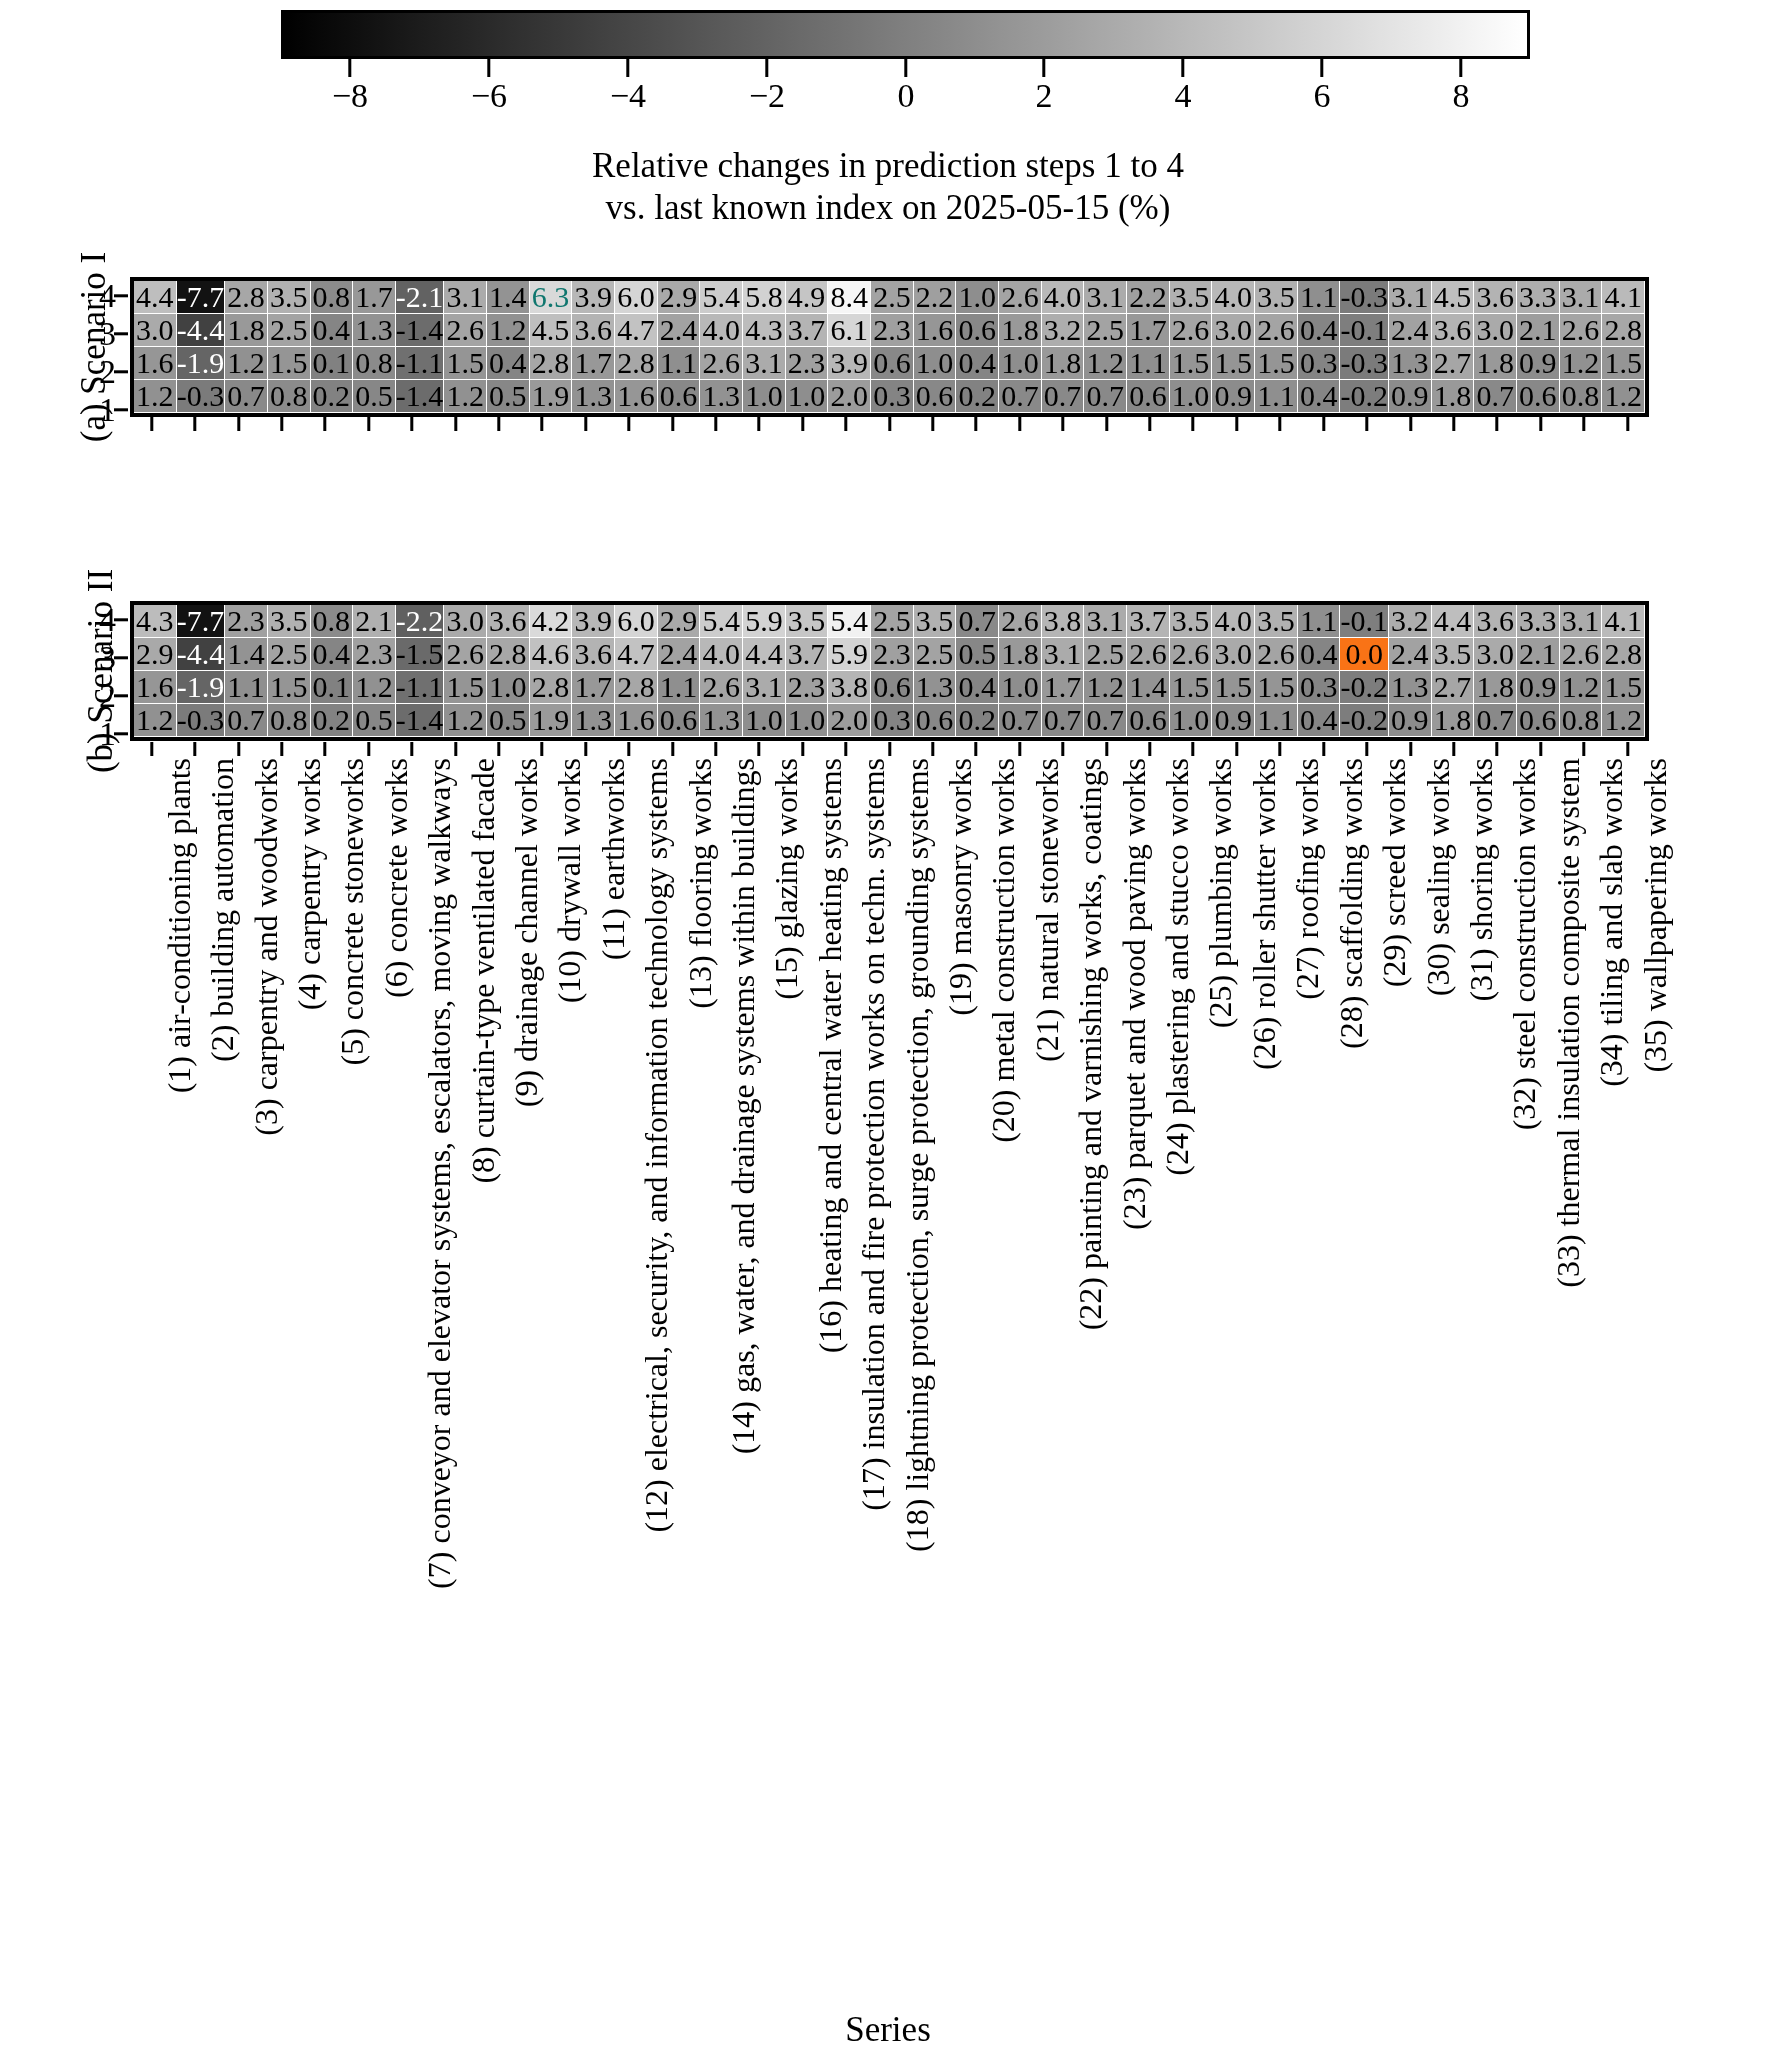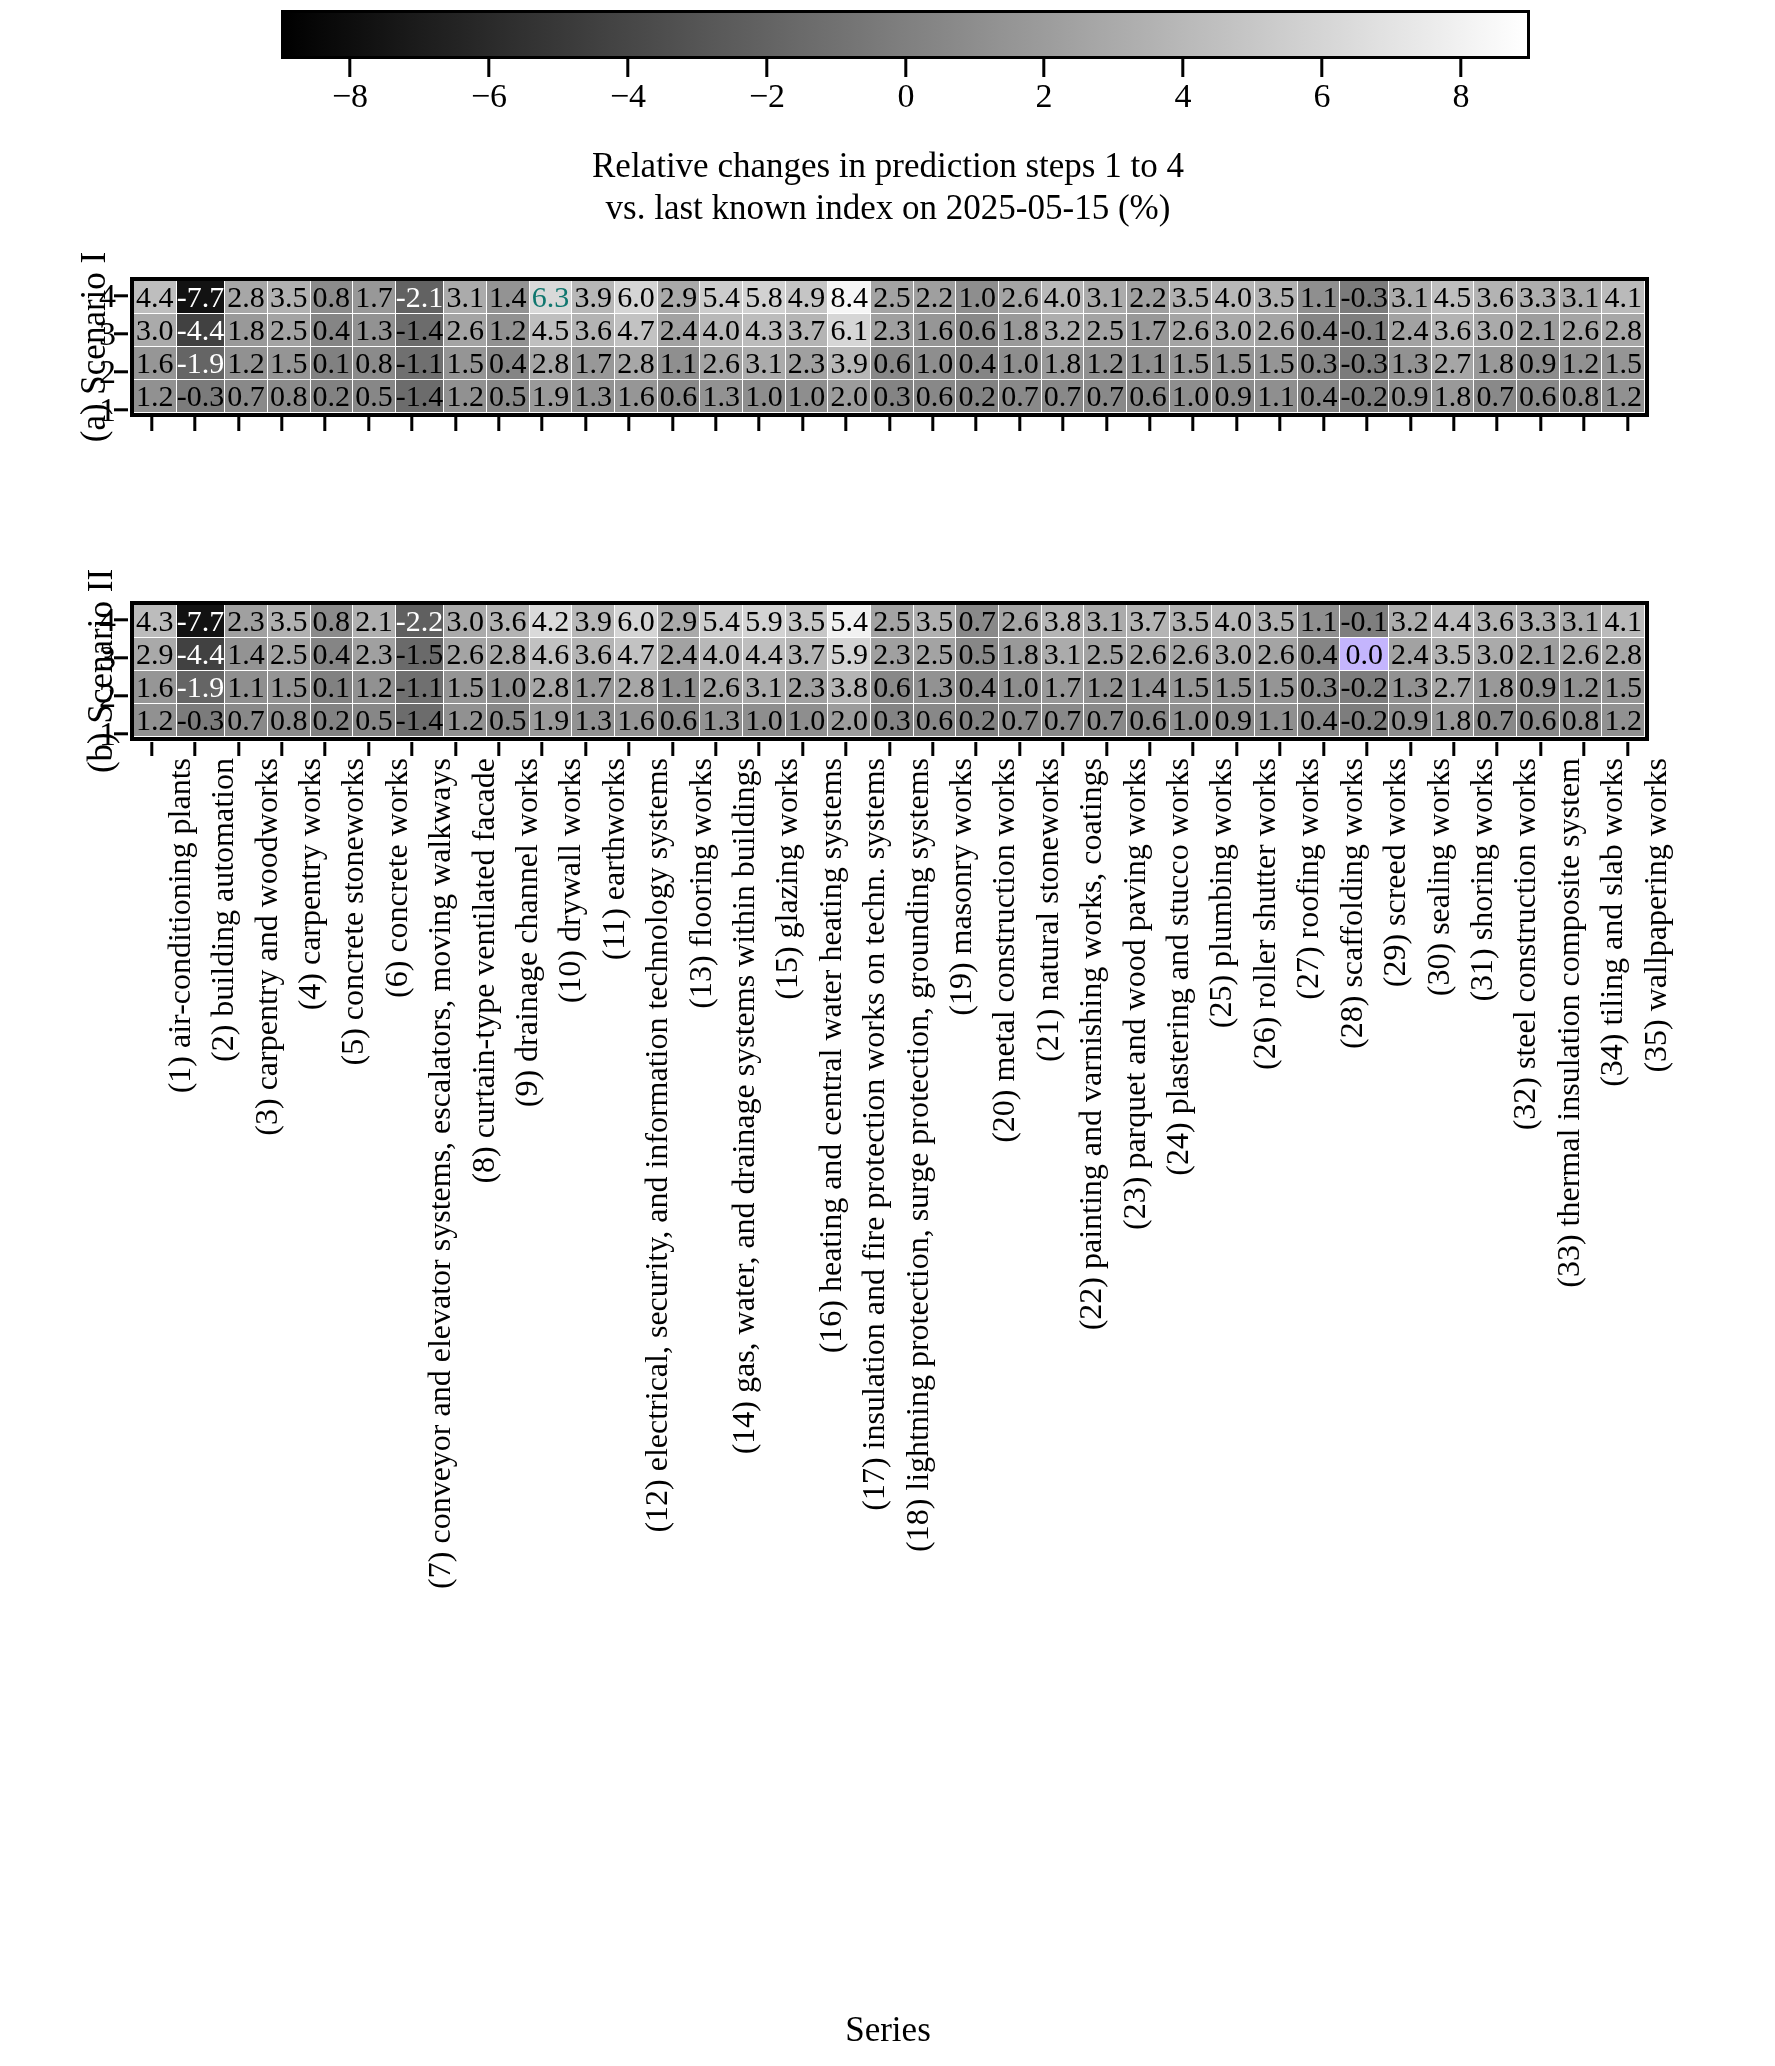--- a/index.html
+++ b/index.html
@@ -888,21 +888,21 @@
       </div>
       <div class="cell" style="background: rgb(170, 170, 170); color: rgb(0, 0, 0);">
         <span>3.0</span>
       </div>
       <div class="cell" style="background: rgb(164, 164, 164); color: rgb(0, 0, 0);">
         <span>2.6</span>
       </div>
       <div class="cell" style="background: rgb(133, 133, 133); color: rgb(0, 0, 0);">
         <span>0.4</span>
       </div>
-      <div class="cell" style="background: #c4b5fd; color: rgb(0, 0, 0);">
+      <div class="cell" style="background: #f97316; color: rgb(0, 0, 0);">
         <span>0.0</span>
       </div>
       <div class="cell" style="background: rgb(162, 162, 162); color: rgb(0, 0, 0);">
         <span>2.4</span>
       </div>
       <div class="cell" style="background: rgb(177, 177, 177); color: rgb(0, 0, 0);">
         <span>3.5</span>
       </div>
       <div class="cell" style="background: rgb(170, 170, 170); color: rgb(0, 0, 0);">
         <span>3.0</span>

